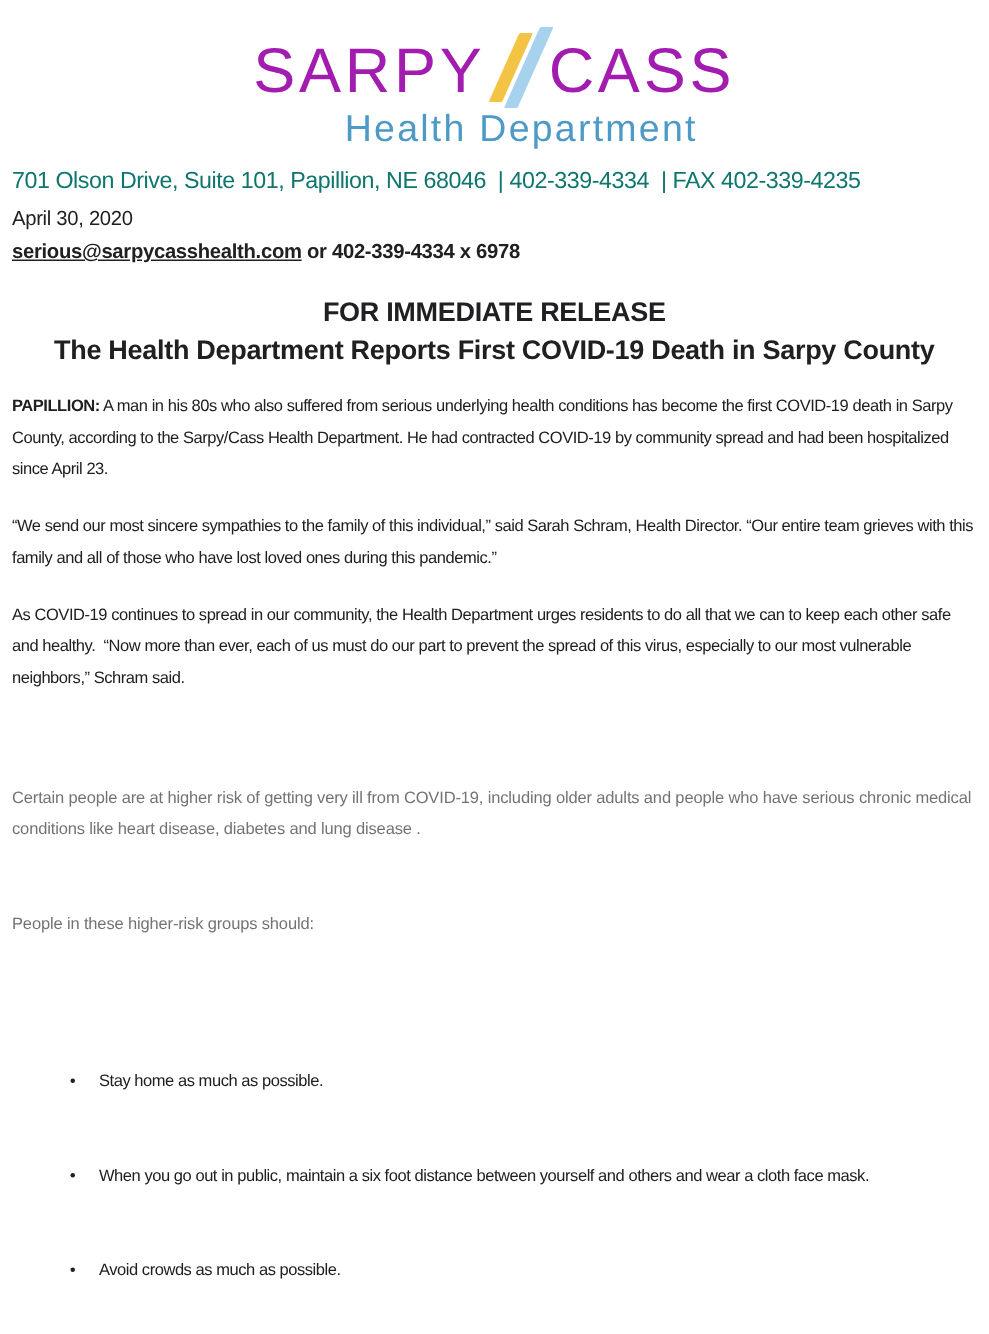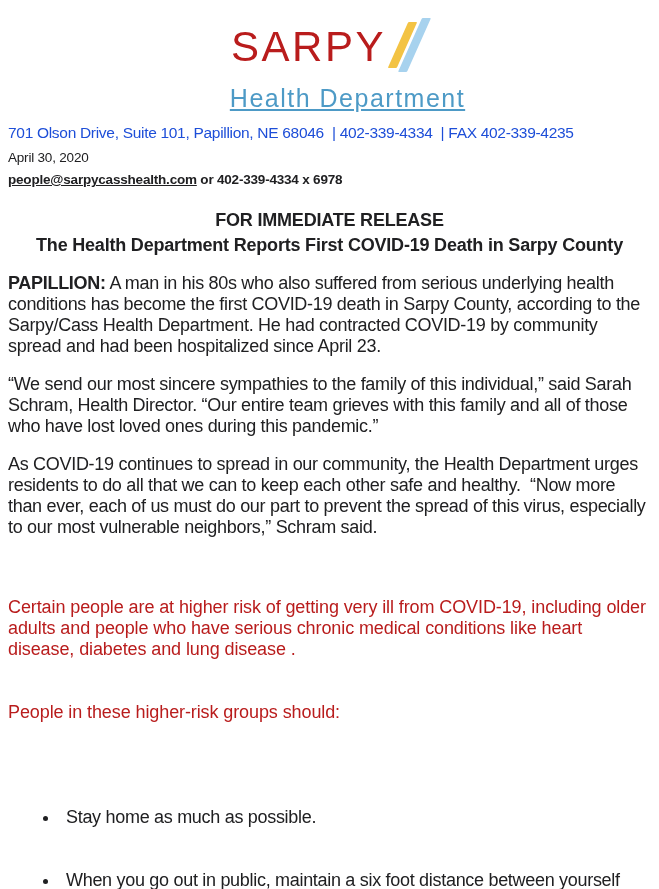--- a/index.html
+++ b/index.html
@@ -20,21 +20,21 @@
   .logo { text-align: center; }
   .logo-row {
     display: flex;
     justify-content: center;
     align-items: flex-end;
     height: 52px;
   }
   .logo-word {
     font-size: 42px;
     line-height: 1;
-    color: #b91c1c;
+    color: #a21caf;
     letter-spacing: 2.5px;
     font-weight: 400;
   }
   .logo-slash {
     position: relative;
     display: inline-block;
     width: 34px;
     height: 56px;
     margin: 0 3px -6px 5px;
   }
@@ -51,28 +51,27 @@
   .stripe-blue {
     width: 9px; height: 54px;
     left: 19px; top: 0;
     background: #A7D2EE;
   }
   .logo-sub {
     font-size: 25px;
     line-height: 30px;
     color: #4D9AC6;
     letter-spacing: 1.5px;
-    margin-top: 15px;
+    margin-top: 3px;
     margin-left: 36px;
-    text-decoration: underline;
   }
   
   .contact-bar {
     margin-top: 11px;
-    color: #1d4ed8;
+    color: #0f766e;
     font-size: 15.5px;
     letter-spacing: -0.3px;
     white-space: pre-wrap;
   }
   
   .meta {
     margin-top: 5px;
     font-size: 13.5px;
     line-height: 22px;
     letter-spacing: -0.2px;
@@ -88,26 +87,26 @@
     text-align: center;
     font-weight: bold;
     font-size: 18px;
     letter-spacing: -0.2px;
     margin-top: 19px;
   }
   .title { margin-top: 4px; }
   
   .para {
     margin: 17px 0 0 0;
-    font-size: 18px;
+    font-size: 11px;
     line-height: 21px;
     letter-spacing: -0.3px;
     white-space: pre-wrap;
   }
-  .muted { color: #b91c1c; letter-spacing: -0.1px; white-space: pre-wrap; }
+  .muted { color: #737373; letter-spacing: -0.1px; white-space: pre-wrap; }
   ul.bullets {
     margin: 0;
     padding-left: 52px;
     list-style: disc outside;
   }
   ul.bullets li {
     line-height: 21px;
     padding-left: 6px;
   }
 </style>
@@ -116,29 +115,30 @@
 
 <div class="page">
 
   <header class="logo">
     <div class="logo-row">
         <span class="logo-word">SARPY</span>
         <span class="logo-slash">
           <span class="stripe stripe-yellow"></span>
           <span class="stripe stripe-blue"></span>
         </span>
+        <span class="logo-word">CASS</span>
       </div>
     <div class="logo-sub">Health Department</div>
   </header>
 
   <div class="contact-bar">701 Olson Drive, Suite 101, Papillion, NE 68046  | 402-339-4334  | FAX 402-339-4235</div>
 
   <div class="meta">
     <div>April 30, 2020</div>
-    <div class="bold"><a class="email-link">people@sarpycasshealth.com</a><span> or 402-339-4334 x 6978</span></div>
+    <div class="bold"><a class="email-link">serious@sarpycasshealth.com</a><span> or 402-339-4334 x 6978</span></div>
   </div>
 
   <div class="center-head">FOR IMMEDIATE RELEASE</div>
   <div class="center-head title">The Health Department Reports First COVID-19 Death in Sarpy County</div>
 
   <p class="para"><strong>PAPILLION:</strong><span> A man in his 80s who also suffered from serious underlying health conditions has become the first COVID-19 death in Sarpy County, according to the Sarpy/Cass Health Department. He had contracted COVID-19 by community spread and had been hospitalized since April 23.</span></p>
 
   <p class="para">“We send our most sincere sympathies to the family of this individual,” said Sarah Schram, Health Director. “Our entire team grieves with this family and all of those who have lost loved ones during this pandemic.”</p>
 
   <p class="para">As COVID-19 continues to spread in our community, the Health Department urges residents to do all that we can to keep each other safe and healthy.  “Now more than ever, each of us must do our part to prevent the spread of this virus, especially to our most vulnerable neighbors,” Schram said.</p>

